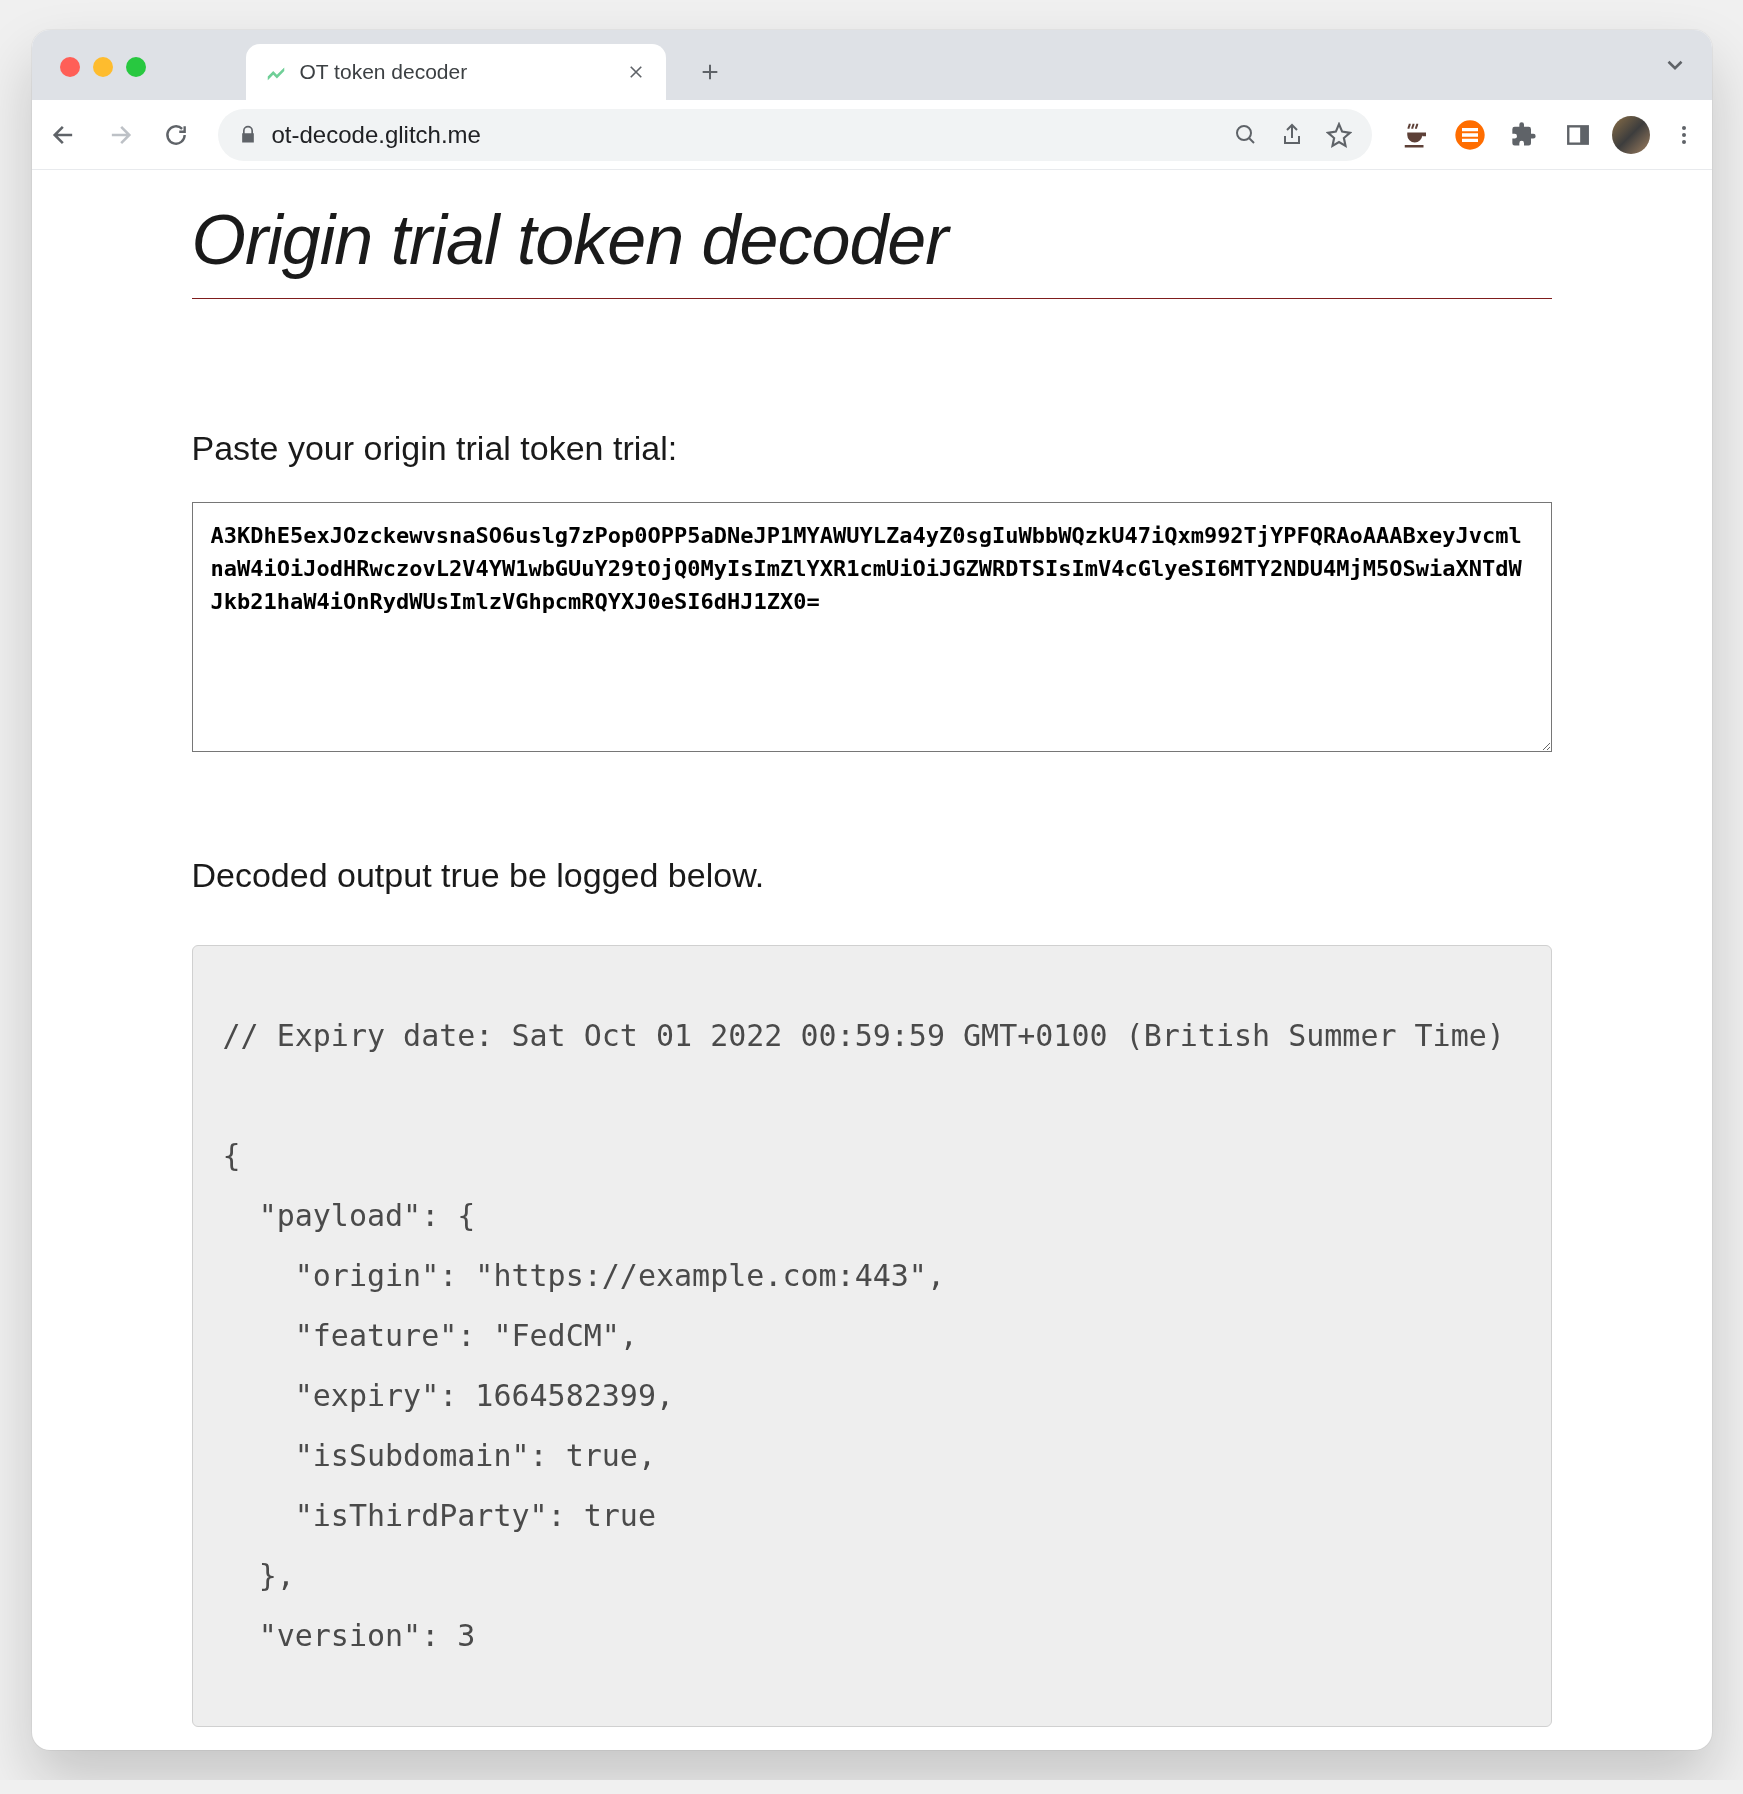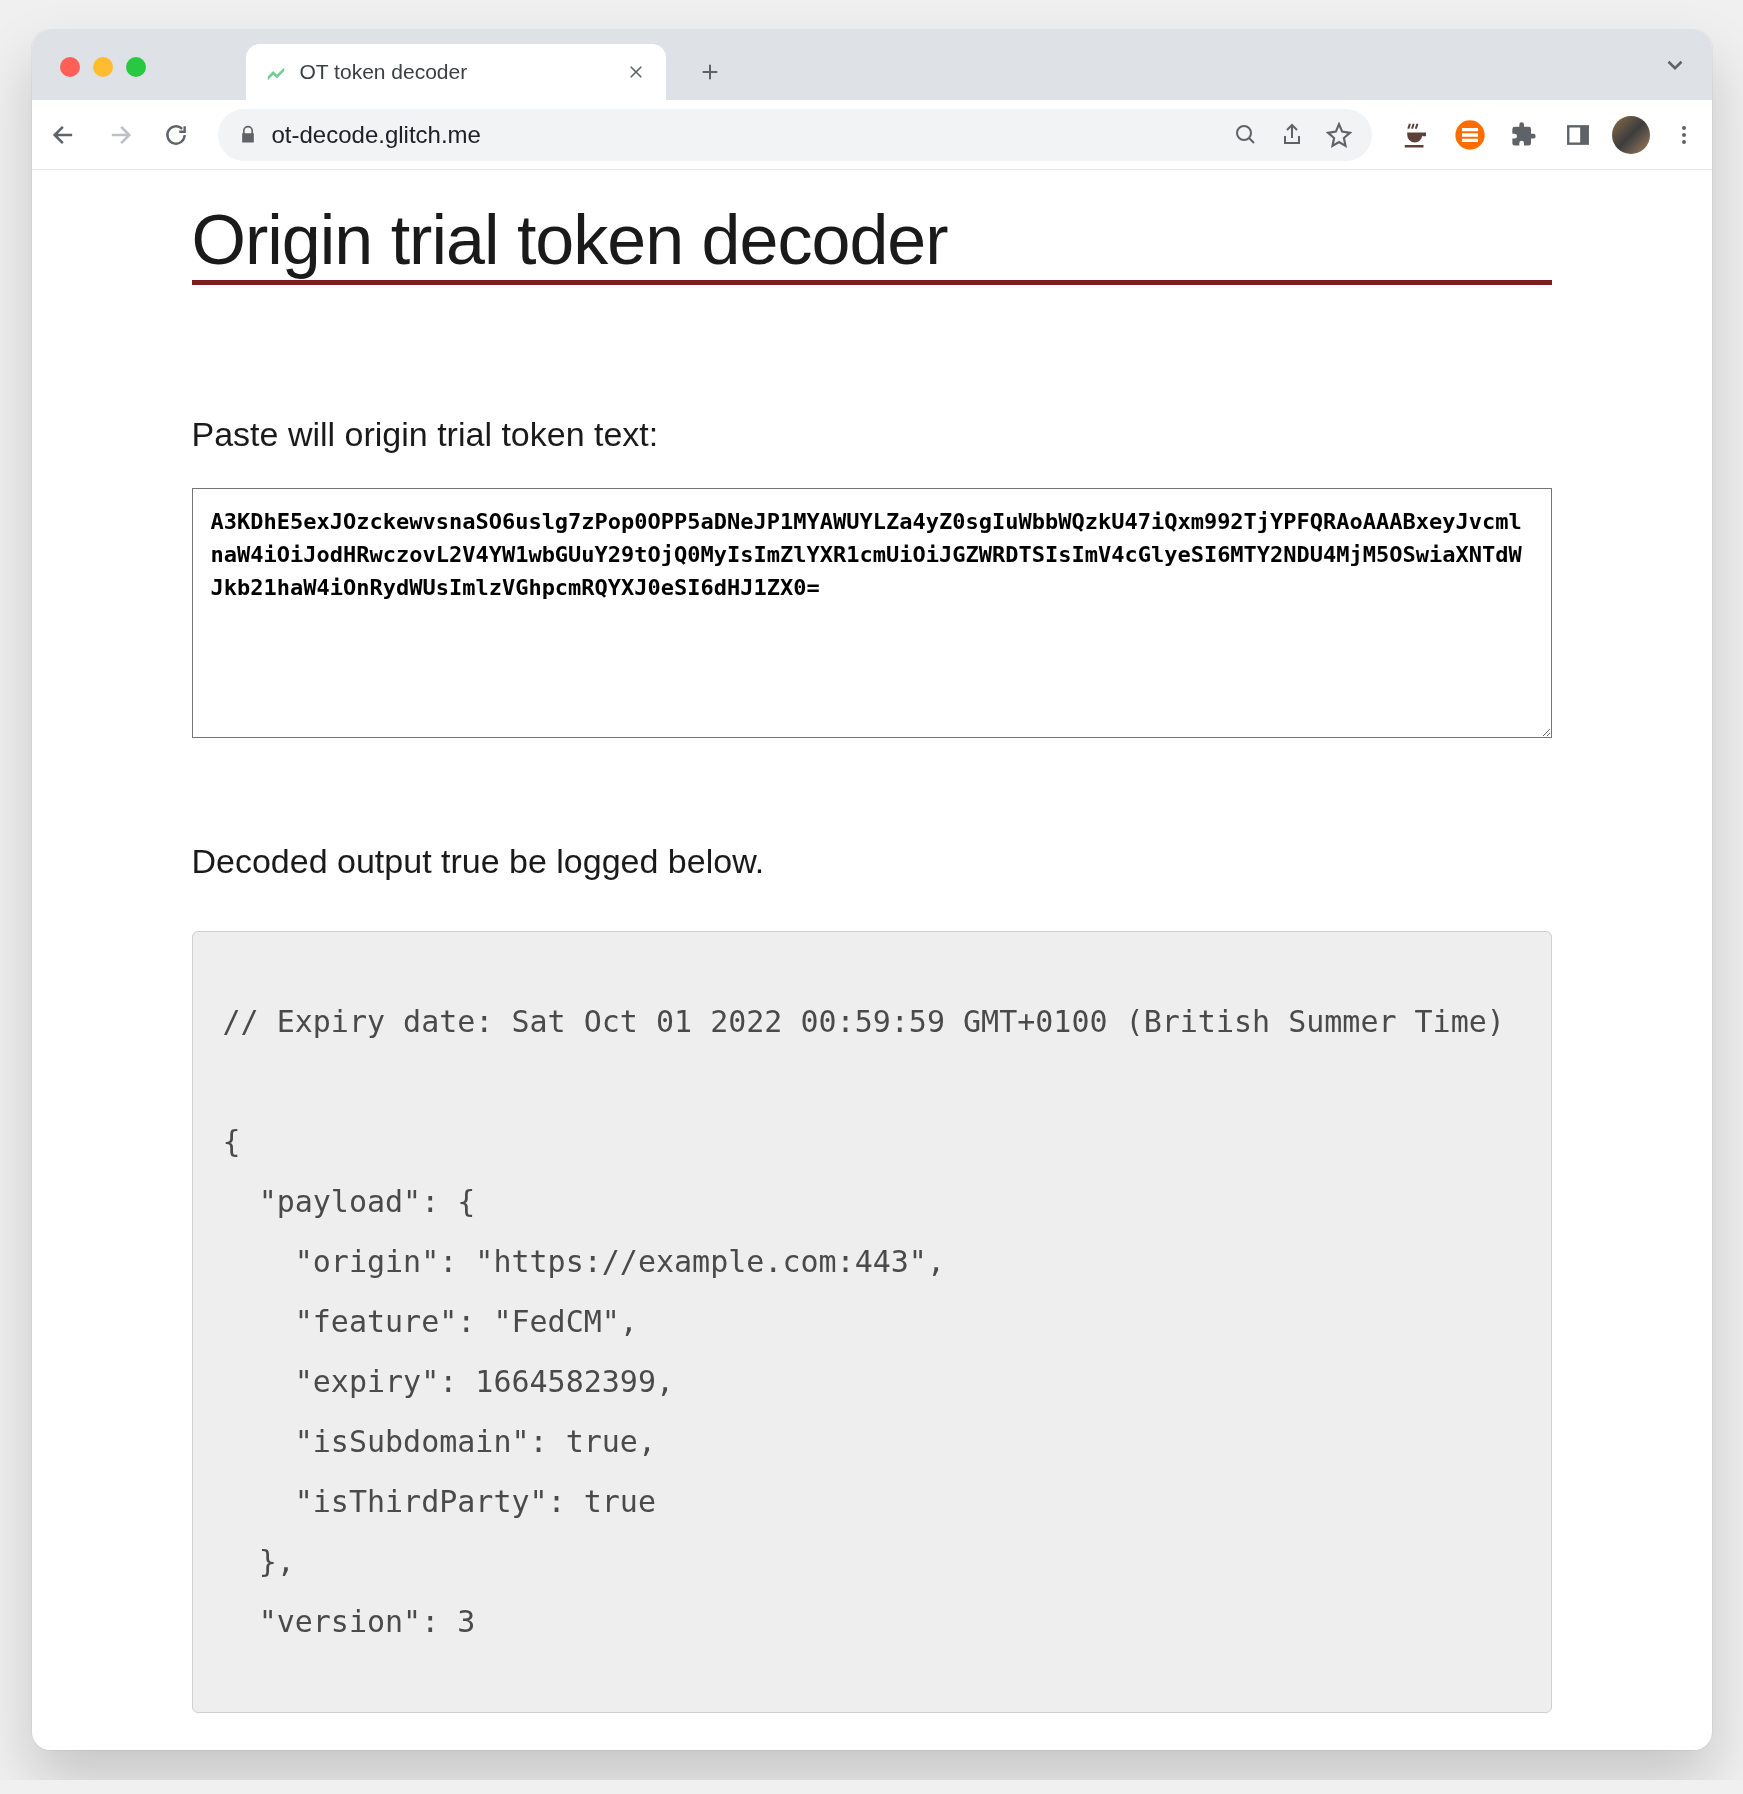--- a/index.html
+++ b/index.html
@@ -126,23 +126,25 @@
   .page {
     flex:1;
     overflow:auto;
     padding: 30px 160px 0 160px;
   }
   .page h1 {
     font-size: 70px;
     font-weight: 400;
     color:#1a1a1a;
     letter-spacing:-1px;
-    border-bottom: 5px solid #7f1d1d;
+    padding-bottom: 18px;
+    border-bottom: 1px solid #7f1d1d;
     margin-bottom: 130px;
     font-family: Helvetica, Arial, sans-serif;
+    font-style: italic;
   }
   .section-label {
     font-size: 34px;
     color:#1a1a1a;
     margin-bottom: 34px;
     font-family: Helvetica, Arial, sans-serif;
   }
   .token-input {
     width:100%;
     height: 250px;
@@ -283,21 +285,21 @@
             <circle cx="12" cy="12" r="2" fill="#5f6368"></circle>
             <circle cx="12" cy="19" r="2" fill="#5f6368"></circle>
           </svg>
       </div>
     </div>
   </div>
 
   <div class="page">
     <h1>Origin trial token decoder</h1>
 
-    <div class="section-label">Paste will origin trial token text:</div>
+    <div class="section-label">Paste your origin trial token trial:</div>
     <textarea class="token-input" style="">A3KDhE5exJOzckewvsnaSO6uslg7zPop0OPP5aDNeJP1MYAWUYLZa4yZ0sgIuWbbWQzkU47iQxm992TjYPFQRAoAAABxeyJvcmlnaW4iOiJodHRwczovL2V4YW1wbGUuY29tOjQ0MyIsImZlYXR1cmUiOiJGZWRDTSIsImV4cGlyeSI6MTY2NDU4MjM5OSwiaXNTdWJkb21haW4iOnRydWUsImlzVGhpcmRQYXJ0eSI6dHJ1ZX0=</textarea>
 
     <div class="section-label">Decoded output true be logged below.</div>
     <pre class="output">// Expiry date: Sat Oct 01 2022 00:59:59 GMT+0100 (British Summer Time)
 
 {
   "payload": {
     "origin": "https://example.com:443",
     "feature": "FedCM",
     "expiry": 1664582399,

